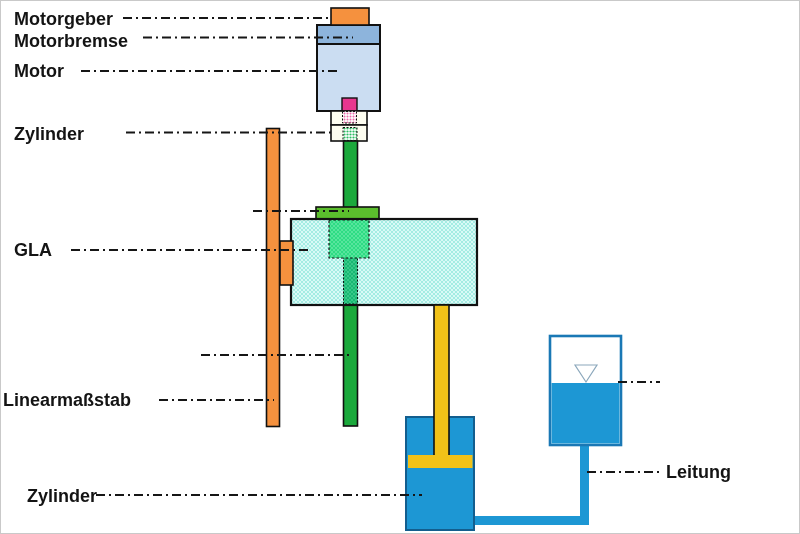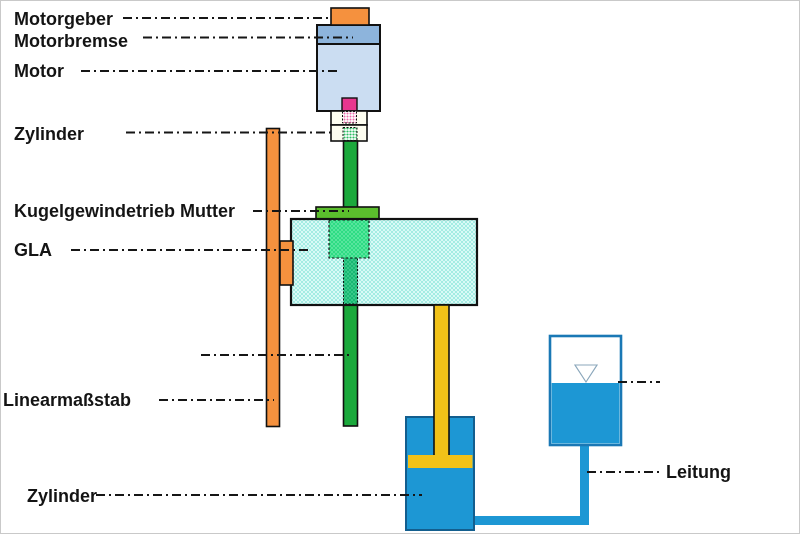--- a/index.html
+++ b/index.html
@@ -91,19 +91,18 @@
     <line class="leader" x1="158" y1="399" x2="273" y2="399" stroke="#161616"></line>
     <line class="leader" x1="95" y1="494" x2="421" y2="494" stroke="#161616"></line>
     <line class="leader" x1="617" y1="381" x2="659" y2="381" stroke="#161616"></line>
     <line class="leader" x1="586" y1="471" x2="659" y2="471" stroke="#161616"></line>
   </svg>
 
   <div class="lbl" style="left:13px;top:9px">Motorgeber</div>
   <div class="lbl" style="left:13px;top:31px">Motorbremse</div>
   <div class="lbl" style="left:13px;top:61px">Motor</div>
   <div class="lbl" style="left:13px;top:124px">Zylinder</div>
-  <div class="lbl" style="left:13px;top:201px">Kugelgewindetrieb Mutter</div>
   <div class="lbl" style="left:13px;top:240px">GLA</div>
   <div class="lbl" style="left:2px;top:390px">Linearmaßstab</div>
   <div class="lbl" style="left:26px;top:486px">Zylinder</div>
   <div class="lbl" style="left:665px;top:462px">Leitung</div>
 
 </div>
 
 </body></html>

